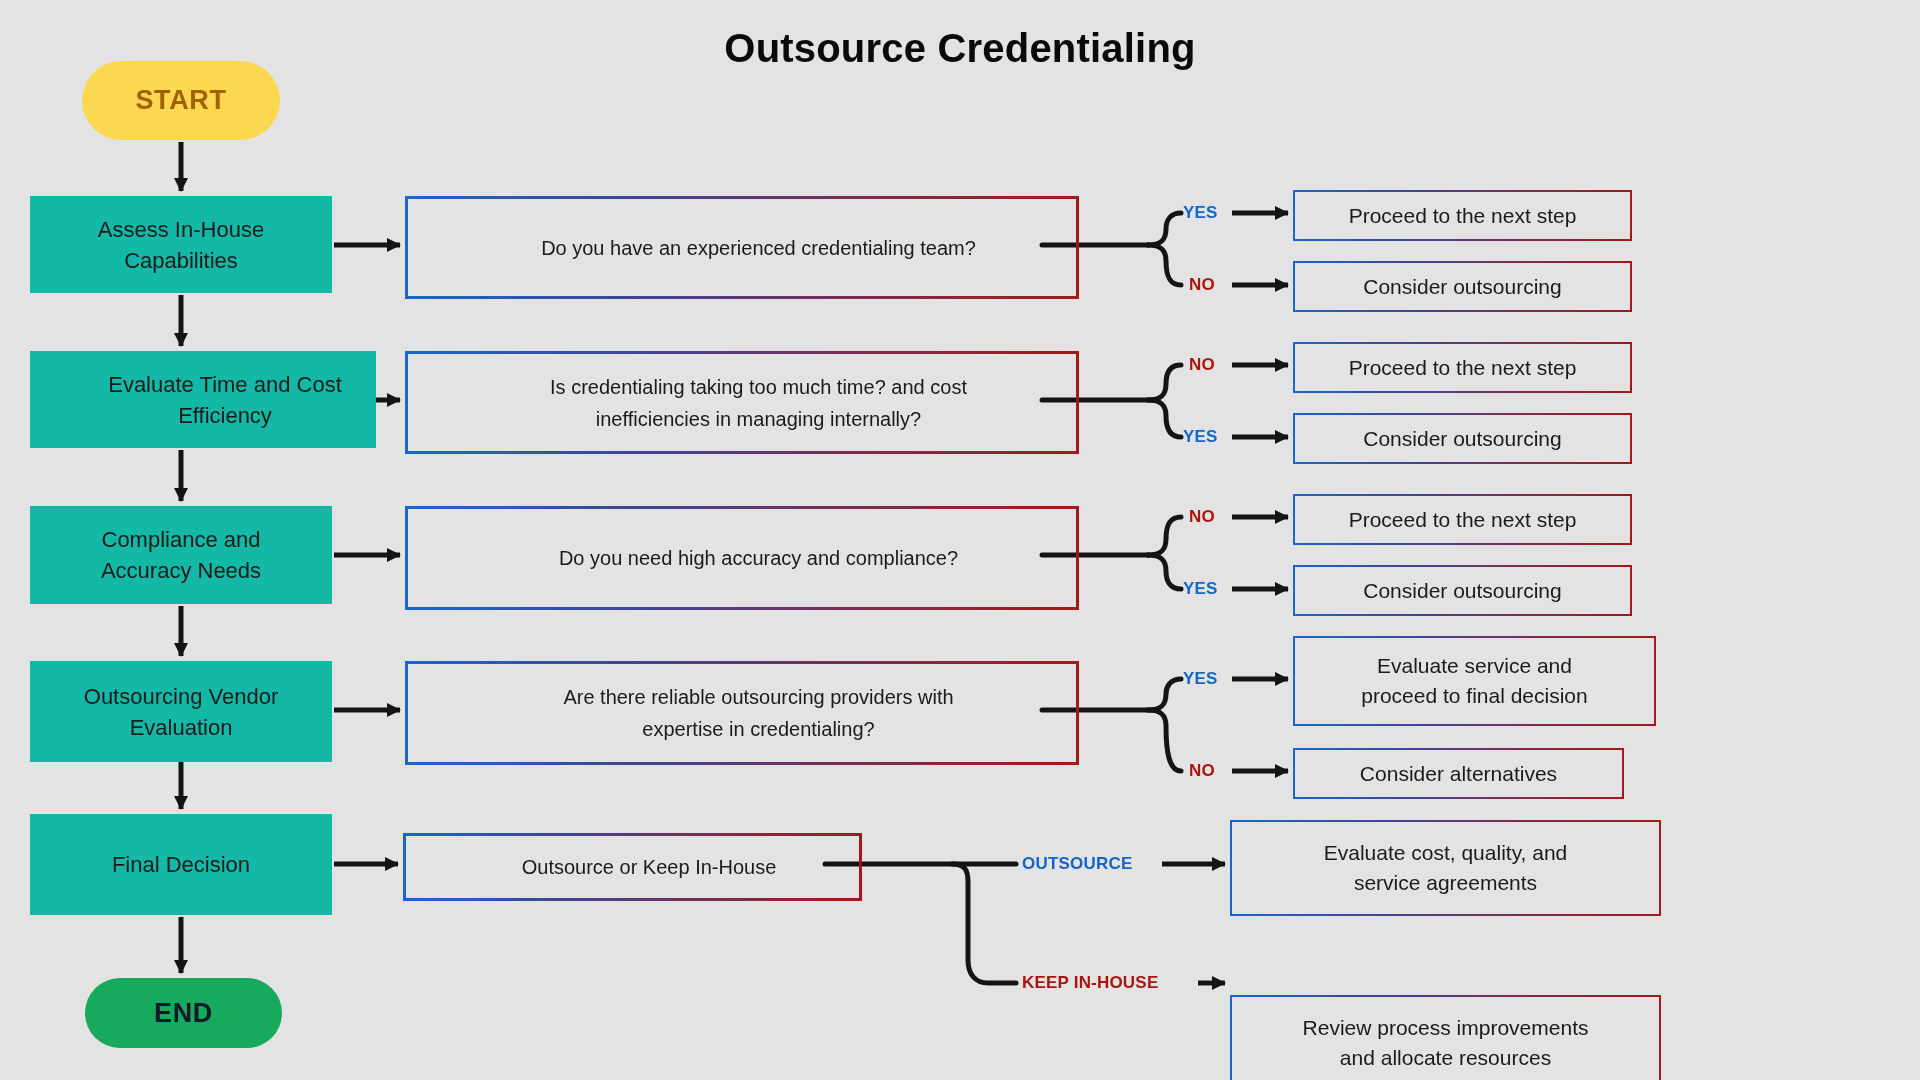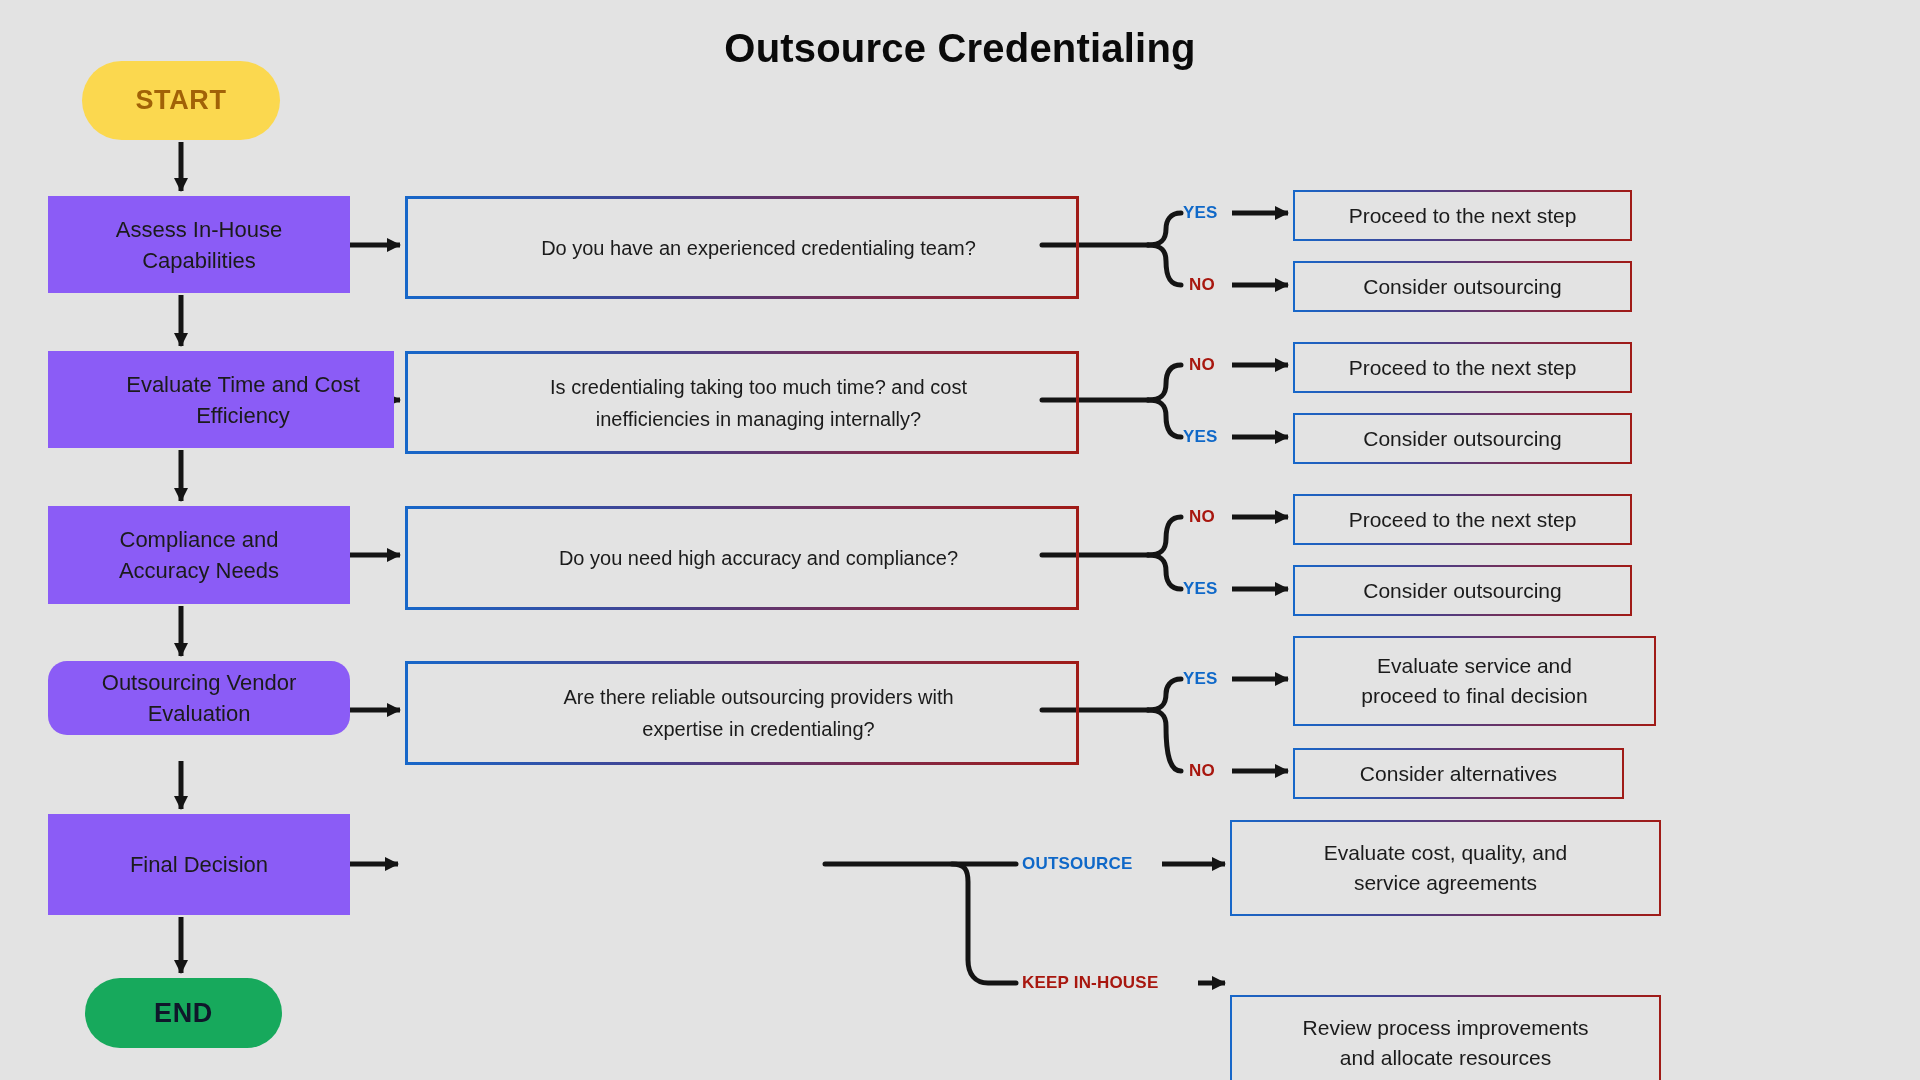--- a/index.html
+++ b/index.html
@@ -11,21 +11,21 @@
     position:absolute;left:0;top:26px;width:1920px;text-align:center;
     font-size:40px;font-weight:700;color:#0a0a0a;letter-spacing:.2px;
   }
   .pill{
     position:absolute;display:flex;align-items:center;justify-content:center;
     border-radius:42px;font-weight:700;font-size:27px;letter-spacing:.6px;
   }
   .pill.start{left:82px;top:61px;width:198px;height:79px;background:#fbd84f;color:#a16207;}
   .pill.end{left:85px;top:978px;width:197px;height:70px;background:#17a95c;color:#0f172a;}
   .stepbox{
-    position:absolute;left:48px;width:302px;background:#8b5cf6;
+    position:absolute;left:30px;width:302px;background:#14b8a6;
     display:flex;flex-direction:column;align-items:center;justify-content:center;
     font-size:22px;line-height:31px;text-align:center;color:#1b1b1b;
   }
   .qbox,.obox{
     position:absolute;display:flex;flex-direction:column;align-items:center;justify-content:center;
     text-align:center;color:#1b1b1b;background:transparent;
     border-style:solid;
     border-image:linear-gradient(90deg,#1767c9 0%,#45418f 38%,#7c2b4f 68%,#a01b17 100%) 1;
   }
   .qbox{left:405px;width:635px;border-width:3.5px;font-size:20px;line-height:32px;padding-left:33px;}
@@ -111,41 +111,44 @@
     <span class="ln">Capabilities</span>
   </div>
   <div class="stepbox" style="top:351px;height:97px;padding-left:44px;">
     <span class="ln">Evaluate Time and Cost</span>
     <span class="ln">Efficiency</span>
   </div>
   <div class="stepbox" style="top:506px;height:98px;">
     <span class="ln">Compliance and</span>
     <span class="ln">Accuracy Needs</span>
   </div>
-  <div class="stepbox" style="top:661px;height:74px;border-radius:19px;">
+  <div class="stepbox" style="top:661px;height:101px;">
     <span class="ln">Outsourcing Vendor</span>
     <span class="ln">Evaluation</span>
   </div>
   <div class="stepbox" style="top:814px;height:101px;">
     <span class="ln">Final Decision</span>
   </div>
 
   <div class="qbox" style="top:196px;height:97px;">
     <span class="ln">Do you have an experienced credentialing team?</span>
   </div>
   <div class="qbox" style="top:351px;height:97px;">
     <span class="ln">Is credentialing taking too much time? and cost</span>
     <span class="ln">inefficiencies in managing internally?</span>
   </div>
   <div class="qbox" style="top:506px;height:98px;">
     <span class="ln">Do you need high accuracy and compliance?</span>
   </div>
   <div class="qbox" style="top:661px;height:98px;">
     <span class="ln">Are there reliable outsourcing providers with</span>
     <span class="ln">expertise in credentialing?</span>
+  </div>
+  <div class="qbox" style="left:403px;top:833px;width:420px;height:62px;">
+    <span class="ln">Outsource or Keep In-House</span>
   </div>
 
   <div class="blabel blue" style="left:1183px;top:202px;">YES</div>
   <div class="blabel red" style="left:1189px;top:274px;">NO</div>
   <div class="blabel red" style="left:1189px;top:354px;">NO</div>
   <div class="blabel blue" style="left:1183px;top:426px;">YES</div>
   <div class="blabel red" style="left:1189px;top:506px;">NO</div>
   <div class="blabel blue" style="left:1183px;top:578px;">YES</div>
   <div class="blabel blue" style="left:1183px;top:668px;">YES</div>
   <div class="blabel red" style="left:1189px;top:760px;">NO</div>

